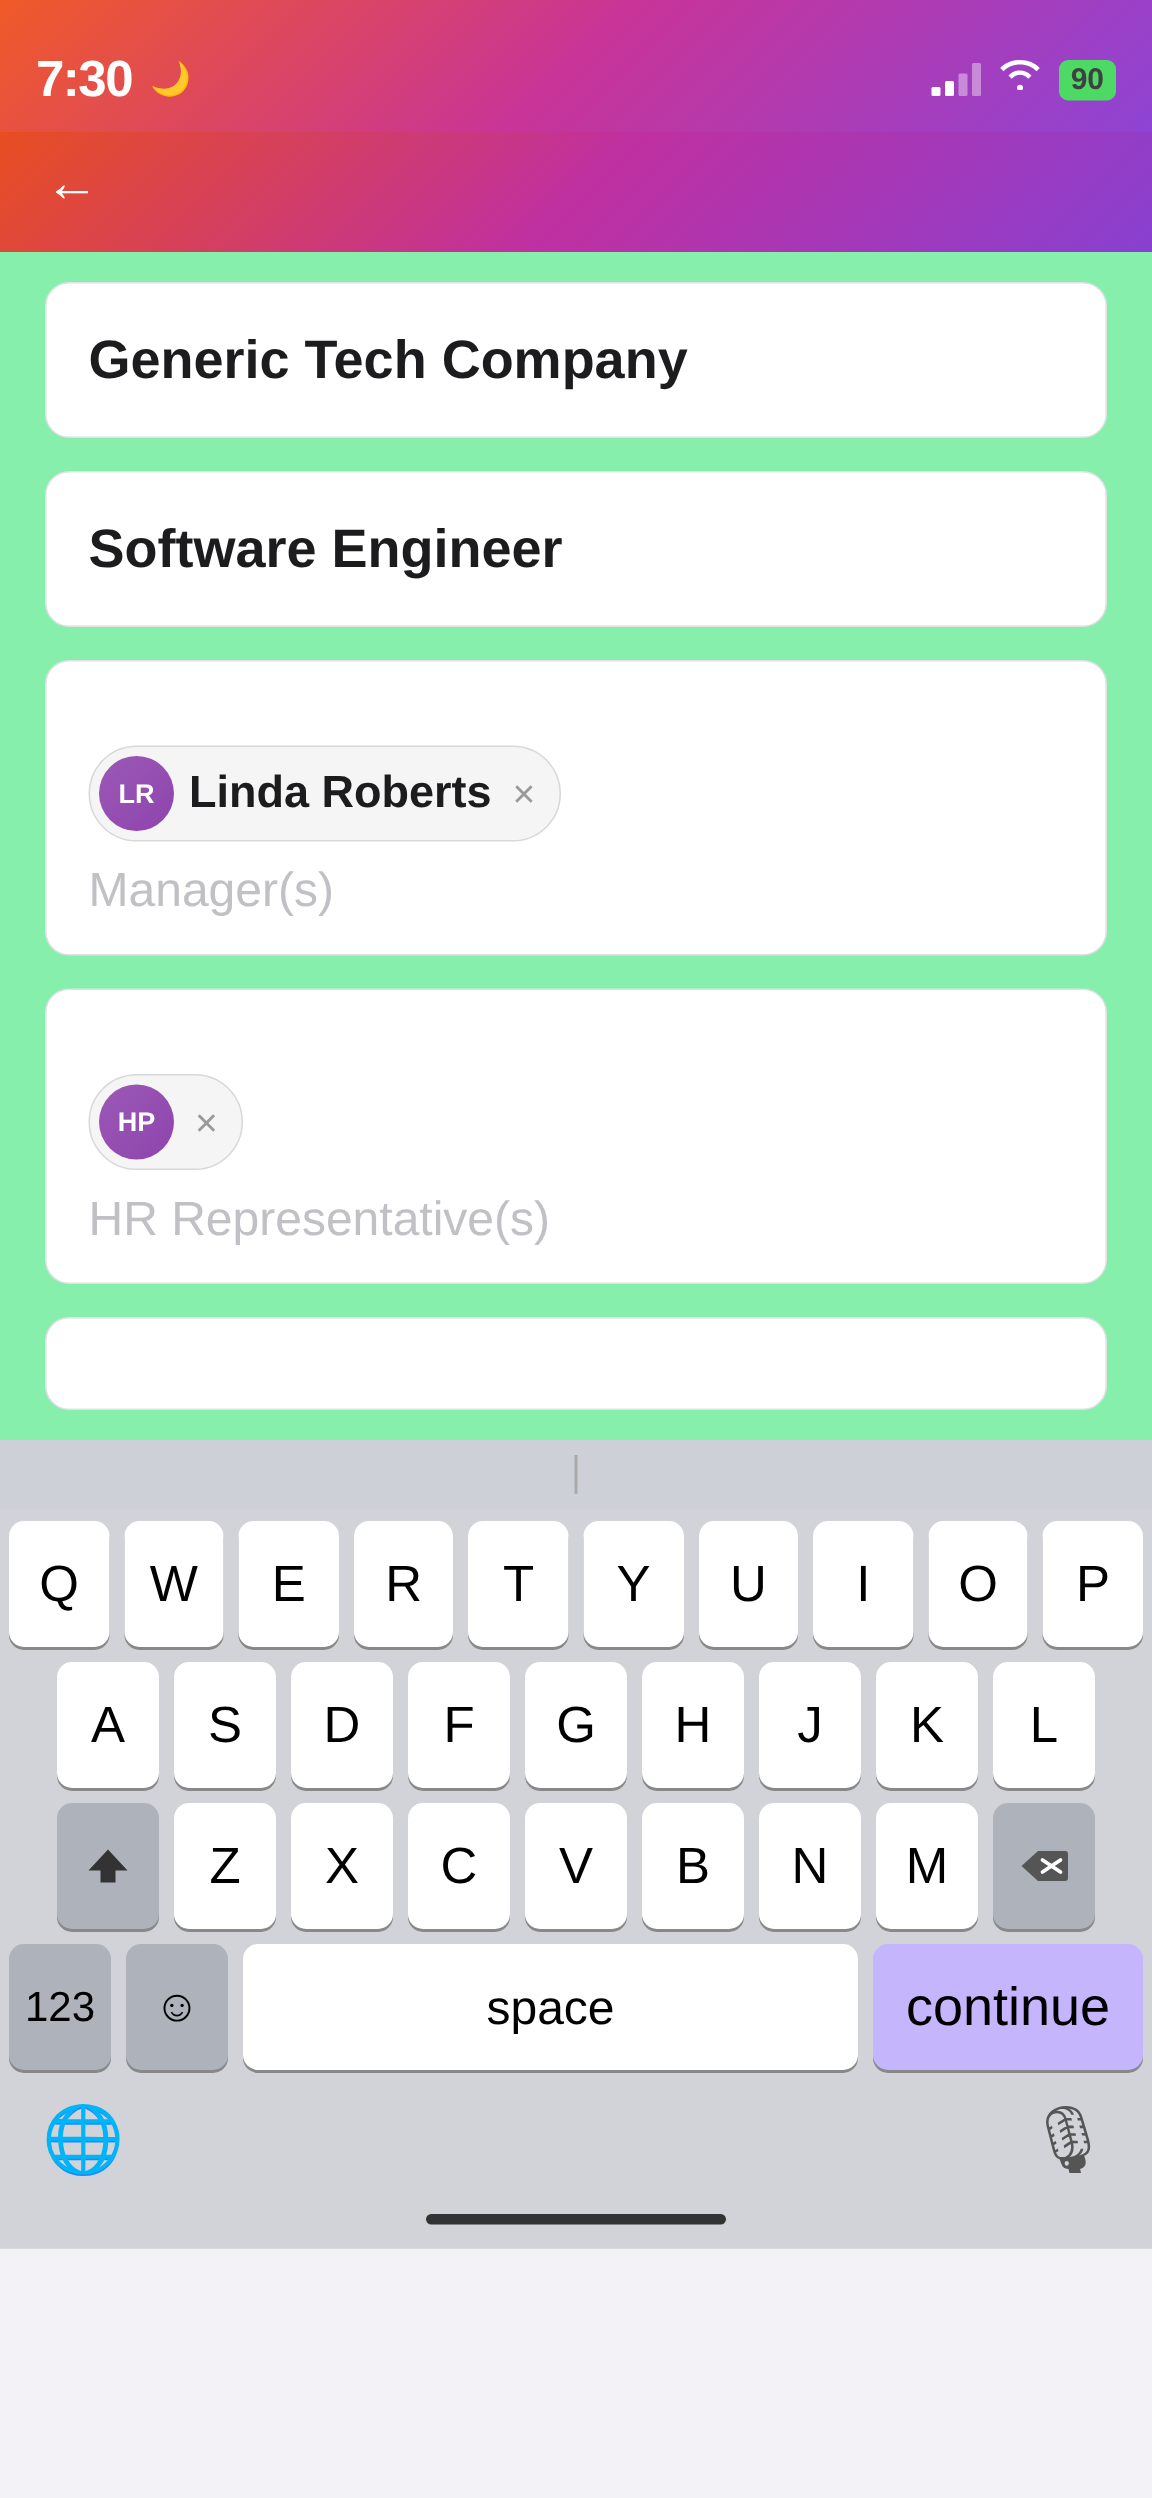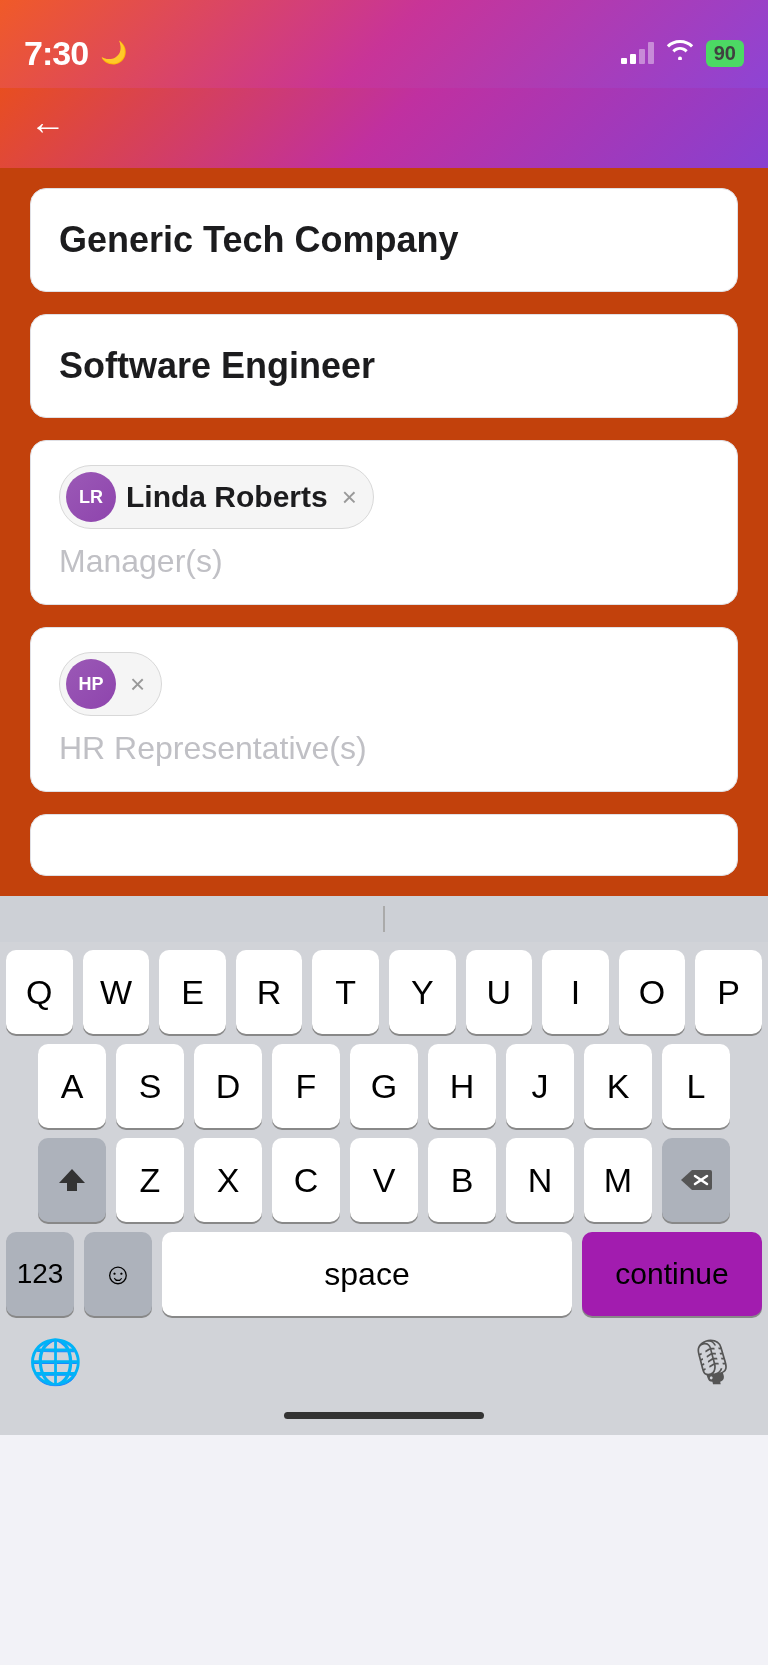--- a/index.html
+++ b/index.html
@@ -92,21 +92,21 @@
 
     .nav-title {
       color: white;
       font-size: 42px;
       font-weight: 700;
       letter-spacing: -0.5px;
     }
 
     
     .form-area {
-      background: #c2410c;
+      background: #86efac;
       padding: 20px 30px;
       display: flex;
       flex-direction: column;
       gap: 22px;
     }
 
     .input-field {
       background: white;
       border: 1.5px solid #e0e0e5;
       border-radius: 16px;
@@ -134,20 +134,21 @@
     }
 
     .person-tag {
       display: inline-flex;
       align-items: center;
       gap: 10px;
       background: #f5f5f5;
       border: 1.5px solid #d8d8d8;
       border-radius: 50px;
       padding: 6px 16px 6px 6px;
+      margin-top: 32px;
     }
 
     .avatar {
       width: 50px;
       height: 50px;
       border-radius: 50%;
       background: linear-gradient(135deg, #9b59b6, #8e44ad);
       display: flex;
       align-items: center;
       justify-content: center;
@@ -256,22 +257,22 @@
 
     .key.space {
       flex: 1;
       font-size: 32px;
       max-width: none;
     }
 
     .key.continue-btn {
       flex: 0 0 180px;
       max-width: 180px;
-      background: #a21caf;
-      font-size: 30px;
+      background: #c4b5fd;
+      font-size: 36px;
     }
 
     .keyboard-bottom {
       background: #d1d3d8;
       padding: 14px 28px 16px;
       display: flex;
       justify-content: space-between;
       align-items: center;
     }
 

